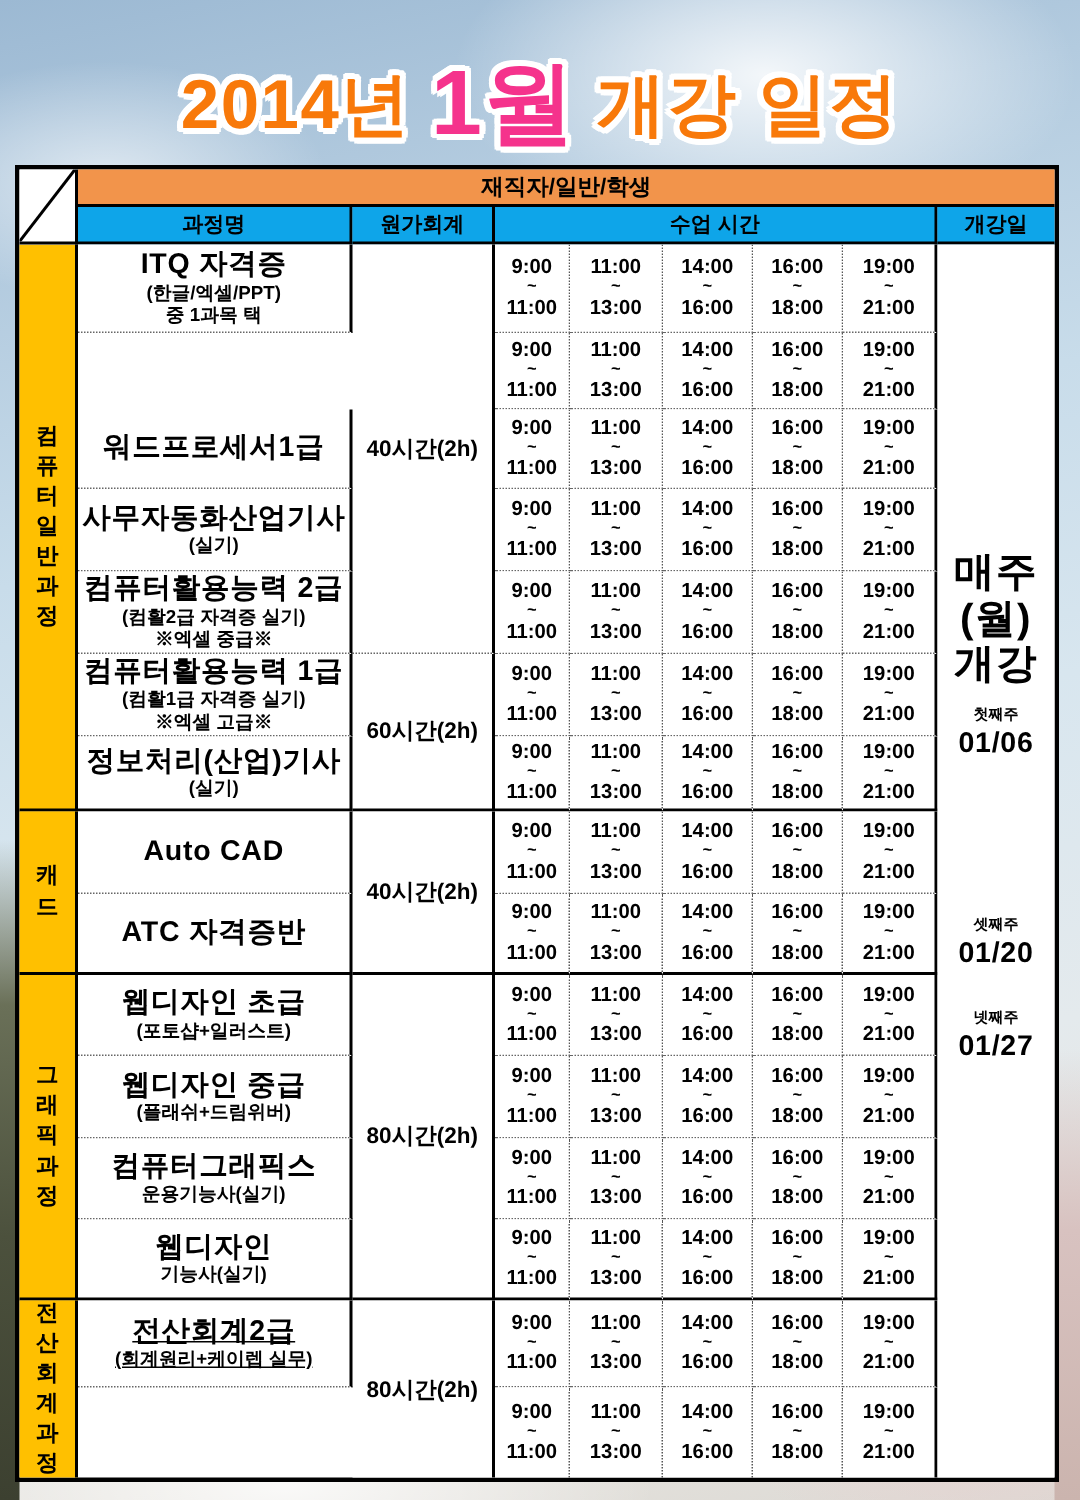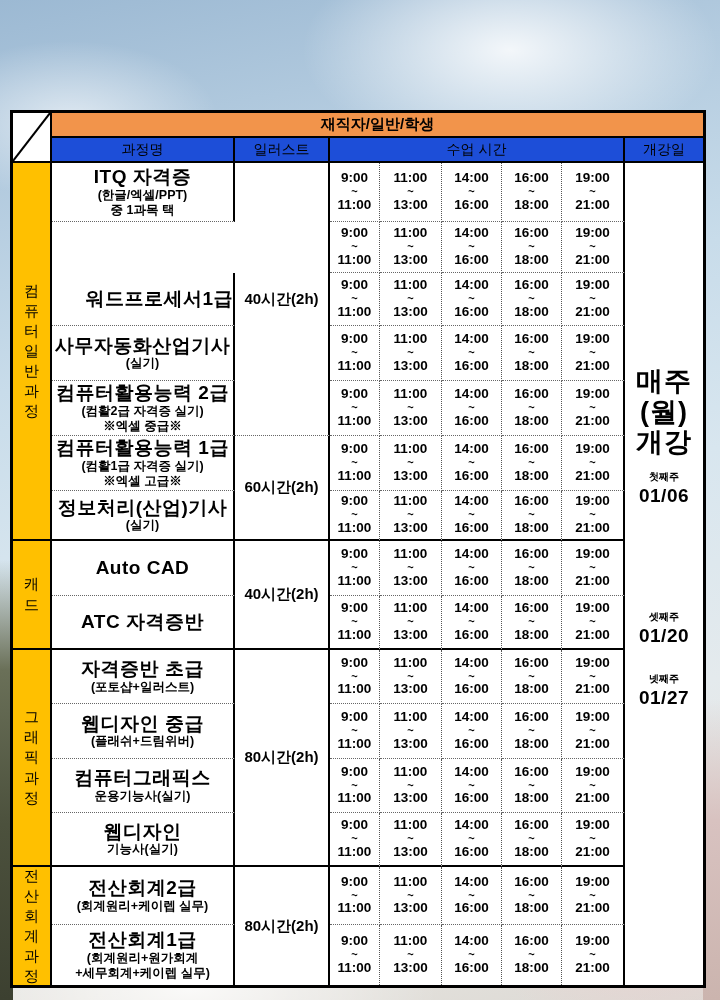--- a/index.html
+++ b/index.html
@@ -41,28 +41,28 @@
   }
   .table > *{box-sizing:border-box;}
   .cell{display:flex; align-items:center; justify-content:center; overflow:hidden;}
 
   .corner{grid-column:1; grid-row:1/3; position:relative; background:#fff;
     border-right:2px solid #000; border-bottom:2px solid #000;}
   .corner svg{position:absolute; left:0; top:0; width:100%; height:100%;}
 
   .top-header{grid-column:2/10; grid-row:1; background:#f2944b;
     border-bottom:2px solid #000; font-weight:bold; font-size:15px;}
-  .col-head{grid-row:2; font-weight:normal; font-size:14px; border-bottom:2px solid #000; background:#1d4ed8;}
+  .col-head{grid-row:2; font-weight:bold; font-size:14px; border-bottom:2px solid #000; background:#0ea5e9;}
   .ch-course{grid-column:2; border-right:2px solid #000;}
   .ch-hours{grid-column:3; border-right:2px solid #000;}
   .ch-time{grid-column:4/9; border-right:2px solid #000;}
   .ch-date{grid-column:9;}
 
   .cat{grid-column:1; background:#ffc000; border-right:2px solid #000;}
-  .cat-inner{width:17px; margin:1px auto; font-size:15px; font-weight:normal;
+  .cat-inner{width:17px; margin:1px auto; font-size:15px; font-weight:bold;
     line-height:1.34; word-break:break-all; text-align:center;}
 
   .name{grid-column:2; flex-direction:column; border-right:2px solid #000; background:#fff; padding:1px 0;}
   .nm{font-size:19px; font-weight:bold; letter-spacing:0.5px; line-height:1.15; white-space:nowrap;}
   .sub{font-size:12.5px; font-weight:bold; line-height:1.2; white-space:nowrap;}
 
   .hours{grid-column:3; border-right:2px solid #000; background:#fff; font-size:15px; font-weight:bold;}
 
   .time{flex-direction:column; background:#fff;}
   .time .tt{font-size:13.5px; font-weight:bold; line-height:1.1;}
@@ -136,31 +136,36 @@
       <use href="#flake"></use>
     </svg>
   <svg class="flake" style="left:-8px;top:168px;width:38px;height:38px;opacity:.55">
       <use href="#flake"></use>
     </svg>
   <svg class="flake" style="left:694px;top:300px;width:18px;height:18px;opacity:.45">
       <use href="#flake"></use>
     </svg>
 
   
+  <div class="title">
+    <span class="t-year">2014년</span>
+    <span class="t-month">1월</span>
+    <span class="t-rest">개강 일정</span>
+  </div>
 
   
   <div class="table" id="grid">
     <div class="corner">
       <svg viewBox="0 0 100 100" preserveAspectRatio="none">
         <line x1="0" y1="100" x2="100" y2="0" stroke="#000" stroke-width="2" vector-effect="non-scaling-stroke"></line>
       </svg>
     </div>
     <div class="cell top-header">재직자/일반/학생</div>
     <div class="cell col-head ch-course">과정명</div>
-    <div class="cell col-head ch-hours">일러스트</div>
+    <div class="cell col-head ch-hours">원가회계</div>
     <div class="cell col-head ch-time">수업 시간</div>
     <div class="cell col-head ch-date">개강일</div>
 
     <div class="datecol">
       <div class="weekly">
         <div>매주</div>
         <div>(월)</div>
         <div>개강</div>
       </div>
       <div class="week w0">
@@ -241,21 +246,21 @@
       <div class="cell time mid" style="grid-area: 4 / 7; border-bottom: 1px dotted rgb(102, 102, 102);">
         <div class="tt">16:00</div>
         <div class="tilde">~</div>
         <div class="tt">18:00</div>
       </div>
       <div class="cell time last" style="grid-area: 4 / 8; border-bottom: 1px dotted rgb(102, 102, 102);">
         <div class="tt">19:00</div>
         <div class="tilde">~</div>
         <div class="tt">21:00</div>
       </div>
-      <div class="cell name" style="grid-row: 5; border-bottom: 1px dotted rgb(102, 102, 102); align-items: flex-end;">
+      <div class="cell name" style="grid-row: 5; border-bottom: 1px dotted rgb(102, 102, 102);">
         <div class="nm">워드프로세서1급</div>
       </div>
       <div class="cell time mid" style="grid-area: 5 / 4; border-bottom: 1px dotted rgb(102, 102, 102);">
         <div class="tt">9:00</div>
         <div class="tilde">~</div>
         <div class="tt">11:00</div>
       </div>
       <div class="cell time mid" style="grid-area: 5 / 5; border-bottom: 1px dotted rgb(102, 102, 102);">
         <div class="tt">11:00</div>
         <div class="tilde">~</div>
@@ -444,21 +449,21 @@
         <div class="tt">16:00</div>
         <div class="tilde">~</div>
         <div class="tt">18:00</div>
       </div>
       <div class="cell time last" style="grid-area: 11 / 8; border-bottom: 2px solid rgb(0, 0, 0);">
         <div class="tt">19:00</div>
         <div class="tilde">~</div>
         <div class="tt">21:00</div>
       </div>
       <div class="cell name" style="grid-row: 12; border-bottom: 1px dotted rgb(102, 102, 102);">
-        <div class="nm">자격증반 초급</div>
+        <div class="nm">웹디자인 초급</div>
         <div class="sub">(포토샵+일러스트)</div>
       </div>
       <div class="cell time mid" style="grid-area: 12 / 4; border-bottom: 1px dotted rgb(102, 102, 102);">
         <div class="tt">9:00</div>
         <div class="tilde">~</div>
         <div class="tt">11:00</div>
       </div>
       <div class="cell time mid" style="grid-area: 12 / 5; border-bottom: 1px dotted rgb(102, 102, 102);">
         <div class="tt">11:00</div>
         <div class="tilde">~</div>
@@ -559,21 +564,21 @@
       <div class="cell time mid" style="grid-area: 15 / 7; border-bottom: 2px solid rgb(0, 0, 0);">
         <div class="tt">16:00</div>
         <div class="tilde">~</div>
         <div class="tt">18:00</div>
       </div>
       <div class="cell time last" style="grid-area: 15 / 8; border-bottom: 2px solid rgb(0, 0, 0);">
         <div class="tt">19:00</div>
         <div class="tilde">~</div>
         <div class="tt">21:00</div>
       </div>
-      <div class="cell name" style="grid-row: 16; border-bottom: 1px dotted rgb(102, 102, 102);">
+      <div class="cell name" style="grid-row: 16; border-bottom: 1px dotted rgb(102, 102, 102); text-decoration: underline;">
         <div class="nm">전산회계2급</div>
         <div class="sub">(회계원리+케이렙 실무)</div>
       </div>
       <div class="cell time mid" style="grid-area: 16 / 4; border-bottom: 1px dotted rgb(102, 102, 102);">
         <div class="tt">9:00</div>
         <div class="tilde">~</div>
         <div class="tt">11:00</div>
       </div>
       <div class="cell time mid" style="grid-area: 16 / 5; border-bottom: 1px dotted rgb(102, 102, 102);">
         <div class="tt">11:00</div>
@@ -588,25 +593,20 @@
       <div class="cell time mid" style="grid-area: 16 / 7; border-bottom: 1px dotted rgb(102, 102, 102);">
         <div class="tt">16:00</div>
         <div class="tilde">~</div>
         <div class="tt">18:00</div>
       </div>
       <div class="cell time last" style="grid-area: 16 / 8; border-bottom: 1px dotted rgb(102, 102, 102);">
         <div class="tt">19:00</div>
         <div class="tilde">~</div>
         <div class="tt">21:00</div>
       </div>
-      <div class="cell name" style="grid-row: 17; border-bottom: none;">
-        <div class="nm">전산회계1급</div>
-        <div class="sub">(회계원리+원가회계</div>
-        <div class="sub">+세무회계+케이렙 실무)</div>
-      </div>
       <div class="cell time mid" style="grid-area: 17 / 4; border-bottom: none;">
         <div class="tt">9:00</div>
         <div class="tilde">~</div>
         <div class="tt">11:00</div>
       </div>
       <div class="cell time mid" style="grid-area: 17 / 5; border-bottom: none;">
         <div class="tt">11:00</div>
         <div class="tilde">~</div>
         <div class="tt">13:00</div>
       </div>

